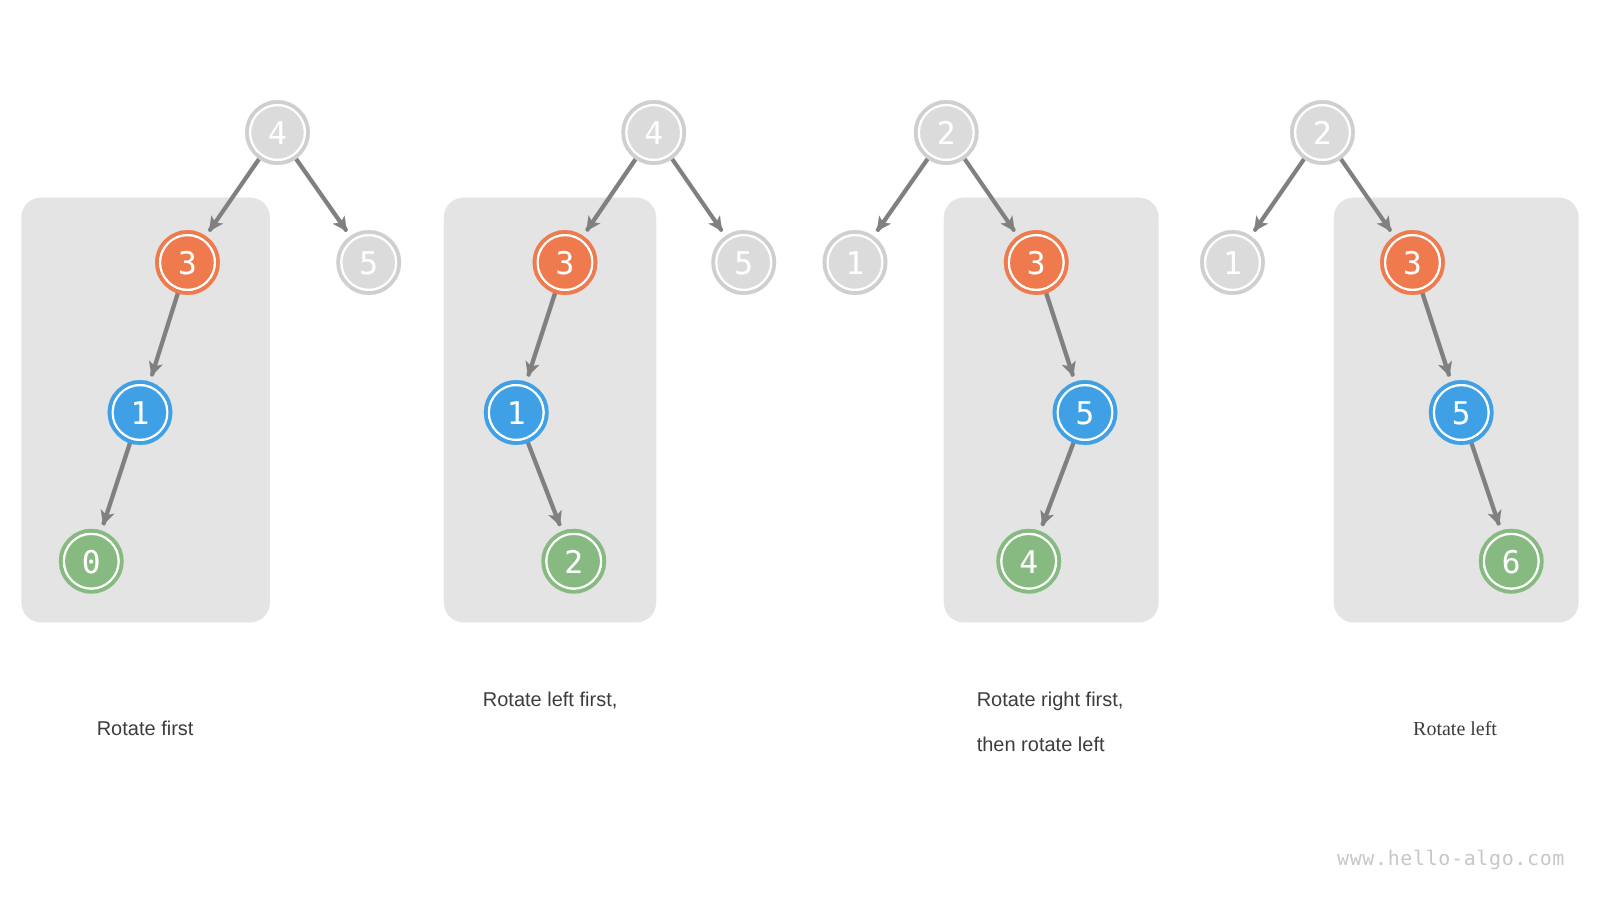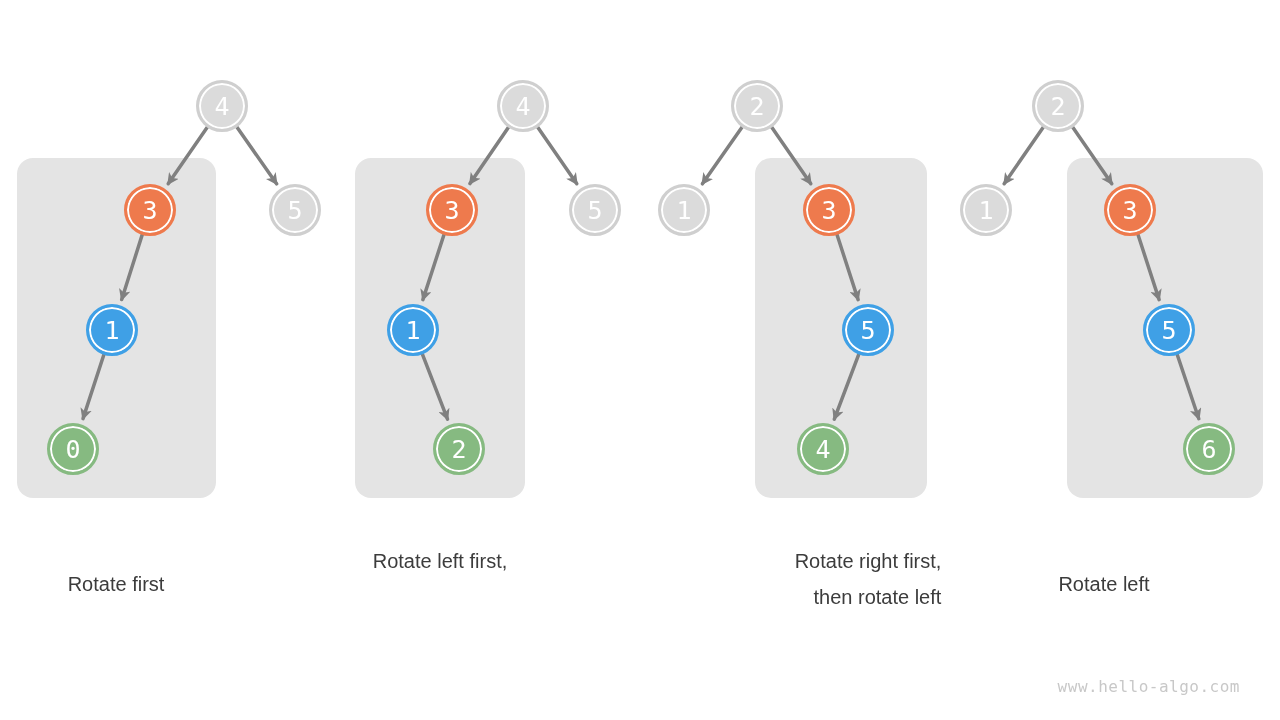--- a/index.html
+++ b/index.html
@@ -39,28 +39,28 @@
     display: flex;
     align-items: center;
     justify-content: center;
     font-family: "DejaVu Sans Mono", "Liberation Mono", monospace;
     font-size: 25px;
     line-height: 1;
   }
   .caption {
     position: absolute;
     transform: translateX(-50%);
-    text-align: right;
+    text-align: left;
     white-space: nowrap;
-    font-size: 20px;
+    font-size: 16px;
     line-height: 36px;
   }
   .watermark {
     position: absolute;
-    right: 40px;
+    right: 28px;
     top: 677px;
     font-family: "DejaVu Sans Mono", "Liberation Mono", monospace;
     font-size: 16px;
     letter-spacing: 0.5px;
   }
 </style>
 </head>
 <body>
 
 <div class="stage" id="stage" style="background: rgb(255, 255, 255);">
@@ -108,27 +108,27 @@
       <div class="node" style="left: 387px; top: 304px; background: rgb(63, 160, 230); border-color: rgb(63, 160, 230); color: rgb(255, 255, 255);">1</div>
       <div class="node" style="left: 433px; top: 423px; background: rgb(134, 186, 129); border-color: rgb(134, 186, 129); color: rgb(255, 255, 255);">2</div>
       <div class="caption" style="left: 440px; top: 543px; color: rgb(60, 60, 60);">
         <div>Rotate left first,</div>
       </div>
       <div class="node" style="left: 731px; top: 80px; background: rgb(219, 219, 219); border-color: rgb(207, 207, 207); color: rgb(255, 255, 255);">2</div>
       <div class="node" style="left: 658px; top: 184px; background: rgb(219, 219, 219); border-color: rgb(207, 207, 207); color: rgb(255, 255, 255);">1</div>
       <div class="node" style="left: 803px; top: 184px; background: rgb(238, 122, 77); border-color: rgb(238, 122, 77); color: rgb(255, 255, 255);">3</div>
       <div class="node" style="left: 842px; top: 304px; background: rgb(63, 160, 230); border-color: rgb(63, 160, 230); color: rgb(255, 255, 255);">5</div>
       <div class="node" style="left: 797px; top: 423px; background: rgb(134, 186, 129); border-color: rgb(134, 186, 129); color: rgb(255, 255, 255);">4</div>
-      <div class="caption" style="left: 840px; top: 543px; color: rgb(60, 60, 60); margin-left: 28px;">
+      <div class="caption" style="left: 840px; top: 543px; color: rgb(60, 60, 60);">
         <div>Rotate right first,</div>
         <div>then rotate left</div>
       </div>
       <div class="node" style="left: 1032px; top: 80px; background: rgb(219, 219, 219); border-color: rgb(207, 207, 207); color: rgb(255, 255, 255);">2</div>
       <div class="node" style="left: 960px; top: 184px; background: rgb(219, 219, 219); border-color: rgb(207, 207, 207); color: rgb(255, 255, 255);">1</div>
       <div class="node" style="left: 1104px; top: 184px; background: rgb(238, 122, 77); border-color: rgb(238, 122, 77); color: rgb(255, 255, 255);">3</div>
       <div class="node" style="left: 1143px; top: 304px; background: rgb(63, 160, 230); border-color: rgb(63, 160, 230); color: rgb(255, 255, 255);">5</div>
       <div class="node" style="left: 1183px; top: 423px; background: rgb(134, 186, 129); border-color: rgb(134, 186, 129); color: rgb(255, 255, 255);">6</div>
-      <div class="caption" style="left: 1104px; top: 566px; color: rgb(60, 60, 60);">
+      <div class="caption" style="left: 1164px; top: 566px; color: rgb(60, 60, 60); font-family: Liberation Serif, serif;">
         <div>Rotate left</div>
       </div>
     </div>
   <div class="watermark" style="color: rgb(200, 200, 200);">www.hello-algo.com</div>
 </div>
 
 </body></html>

